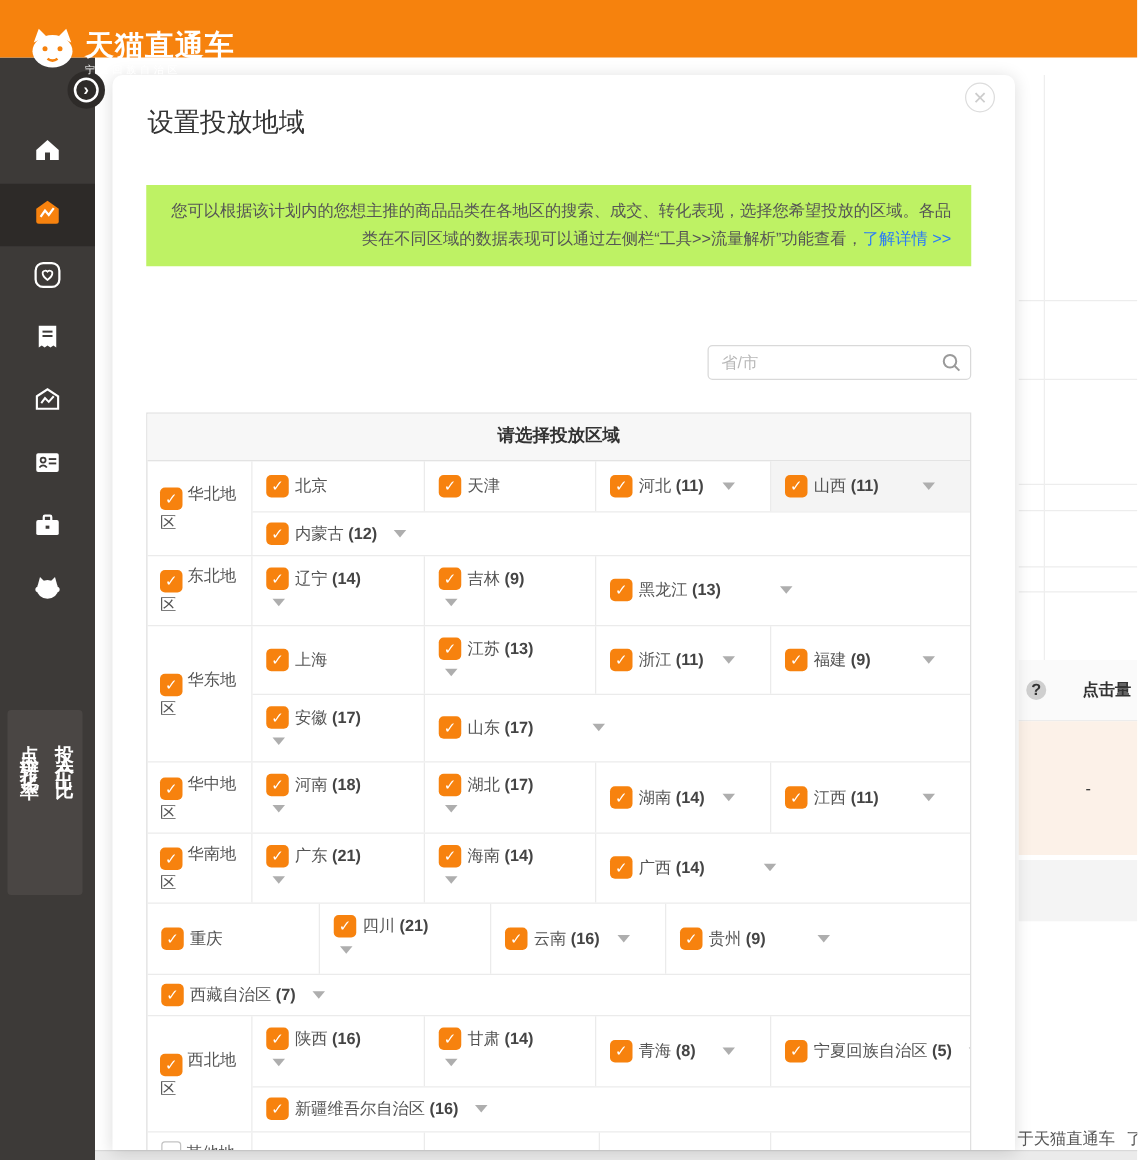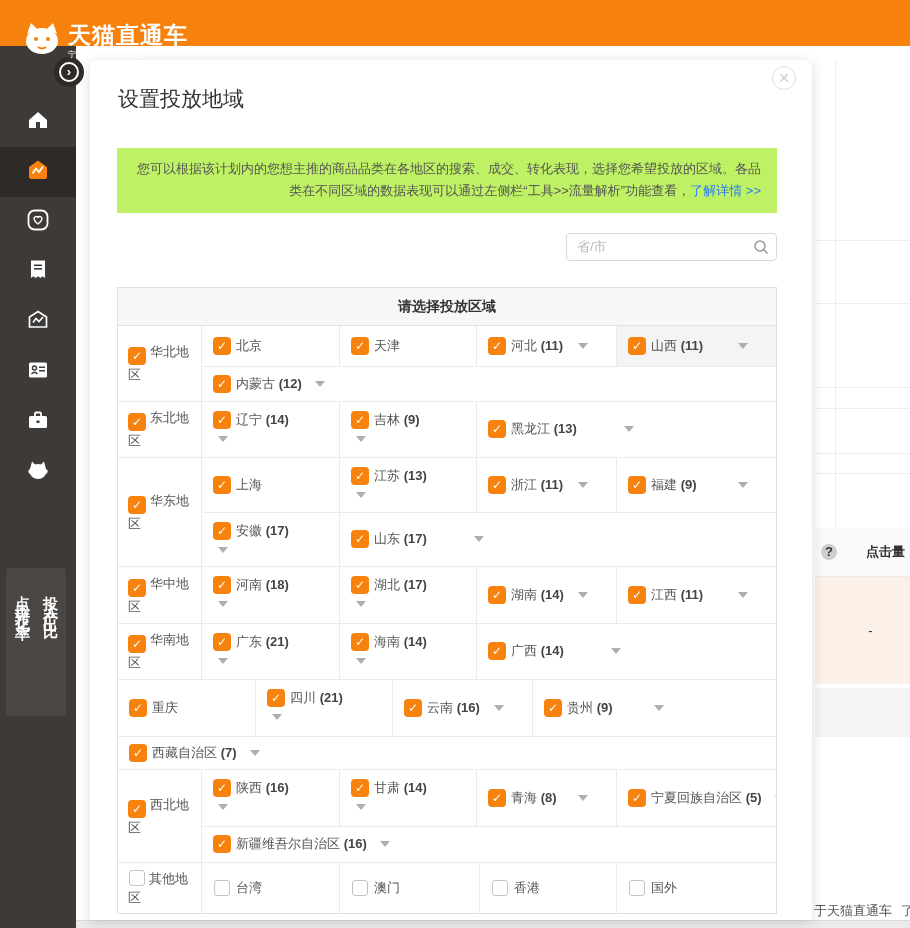--- a/index.html
+++ b/index.html
@@ -46,21 +46,21 @@
   
   .modal { position:absolute; left:90px; top:60px; width:722px; height:860px; background:#fff;
     border-radius:8px 8px 0 0; box-shadow:0 2px 14px rgba(0,0,0,.14); z-index:5; overflow:hidden; }
   .close-btn { position:absolute; right:16px; top:6px; width:24px; height:24px; border-radius:50%;
     background:#fff; border:1px solid #ddd; color:#ccc; font-size:14px; line-height:21px; text-align:center; cursor:pointer; }
   .modal-title { margin:24px 0 12px 28px; font-size:21px; font-weight:500; color:#333; line-height:30px; }
   .notice { margin:34px 35px 0 27px; background:#bef264; padding:10px 16px; font-size:13px;
     color:#555; line-height:1.72;text-align:right; }
   .notice a { color:#2a7cf7; text-decoration:none; cursor:pointer; }
   .search-row { margin:20px 35px 0 27px; display:flex; justify-content:flex-end; }
-  .search-box { position:relative; width:211px; height:40px; }
+  .search-box { position:relative; width:211px; height:40px;margin-top:43px; }
   .search-box input { width:211px; height:28px; border:1px solid #d9d9d9; border-radius:4px;
     padding:0 30px 0 10px; font-size:13px; color:#333; outline:none; }
   .search-box input::placeholder { color:#b8b8b8; }
   .search-icon { position:absolute; right:8px; top:6px; cursor:pointer; }
 
   
   .rtable { margin:14px 35px 0 27px; width:660px; border:1px solid #e0e0e0; font-size:13px; color:#555; }
   .rtable-head { height:38px; line-height:37px; text-align:center; font-weight:bold; font-size:14px;
     color:#333; background:#f7f7f7; border-bottom:1px solid #e3e3e3;font-family:Liberation Serif, serif; }
   .region-row { display:flex; }

